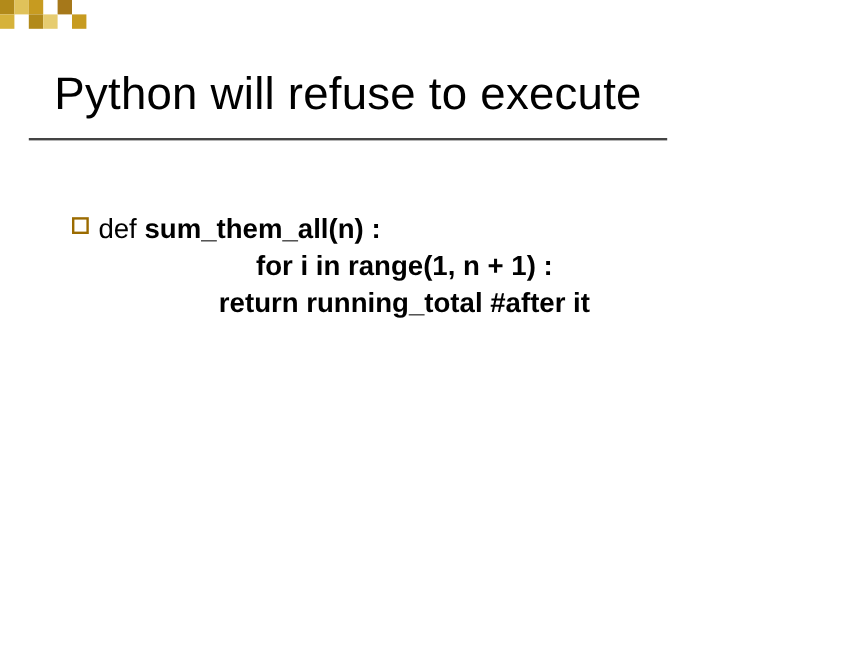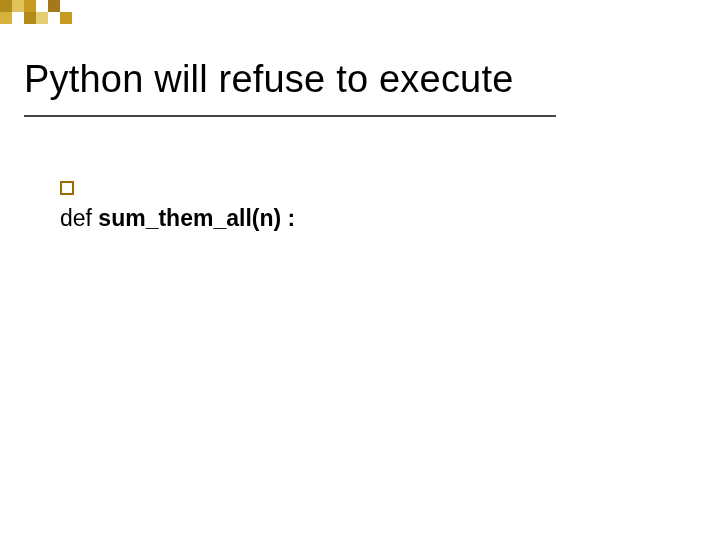--- a/index.html
+++ b/index.html
@@ -1,24 +1,24 @@
 <!DOCTYPE html>
 <html><head>
 <meta charset="utf-8">
 <style>
   * { margin: 0; padding: 0; box-sizing: border-box; }
   html, body { width: 720px; height: 540px; background: #fff; font-family: Arial, Helvetica, sans-serif; color: #000; overflow: hidden; }
-  .slide { position: relative; width: 580px; height: 540px; }
+  .slide { position: relative; width: 580px; height: 540px; text-align: center; }
   .deco { position: absolute; top: 0; left: 0; }
   .deco svg { display: block; }
   .title-wrap { padding: 58px 24px 8px 24px; }
   .title { font-size: 38px; font-weight: 400; letter-spacing: 0.2px; }
   .rule { margin: 6px 24px 0 24px; height: 2px; background: #444; }
   .body { padding: 58px 60px 0 60px; }
-  .bullet-row { display: flex; align-items: flex-start; gap: 8px; flex-direction: column; }
+  .bullet-row { display: flex; align-items: flex-start; gap: 8px; }
   .bullet-box { width: 14px; height: 14px; border: 2px solid #9b6b00; margin-top: 6px; flex: 0 0 auto; }
   .code { font-family: Arial, Helvetica, sans-serif; font-size: 23px; line-height: 1.35; font-weight: 700; }
   .code .kw { font-weight: 400; }
   .code-line { white-space: pre; }
   .indent1 { padding-left: 94px; }
   .indent2 { padding-left: 160px; }
 </style>
 </head>
 <body>
 
@@ -43,16 +43,18 @@
   <div class="rule"></div>
 
   <div class="body">
     <div class="bullet-row">
       <div class="bullet-box"></div>
       <div class="code">
         <div class="code-line"><span class="kw">def</span><span> sum_them_all(n) :</span></div>
       </div>
     </div>
     <div class="code">
+      <div class="code-line indent1">for i in range(1, n + 1) :</div>
+      <div class="code-line indent1">return running_total #after it</div>
     </div>
   </div>
 
 </div>
 
 </body></html>

